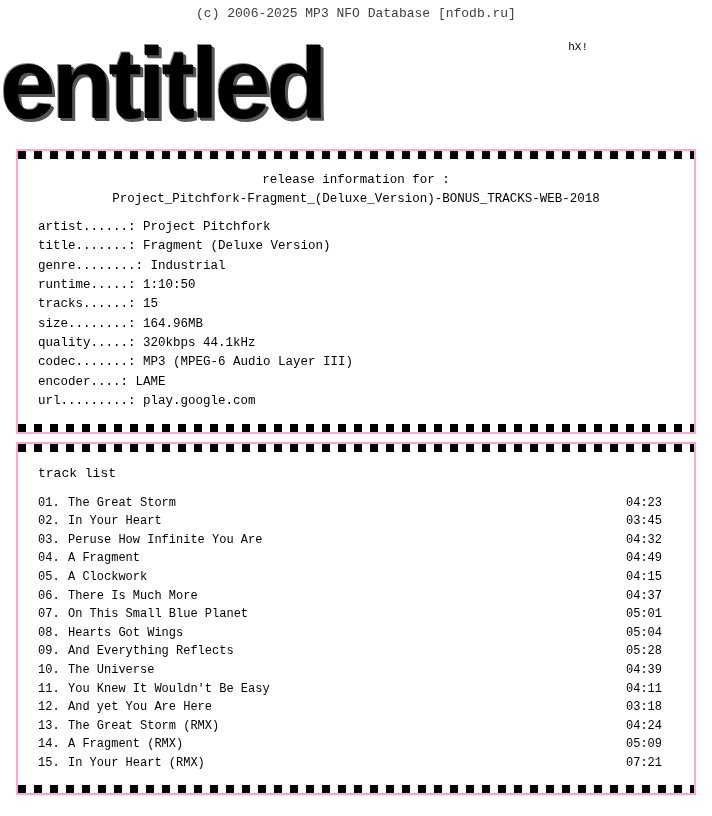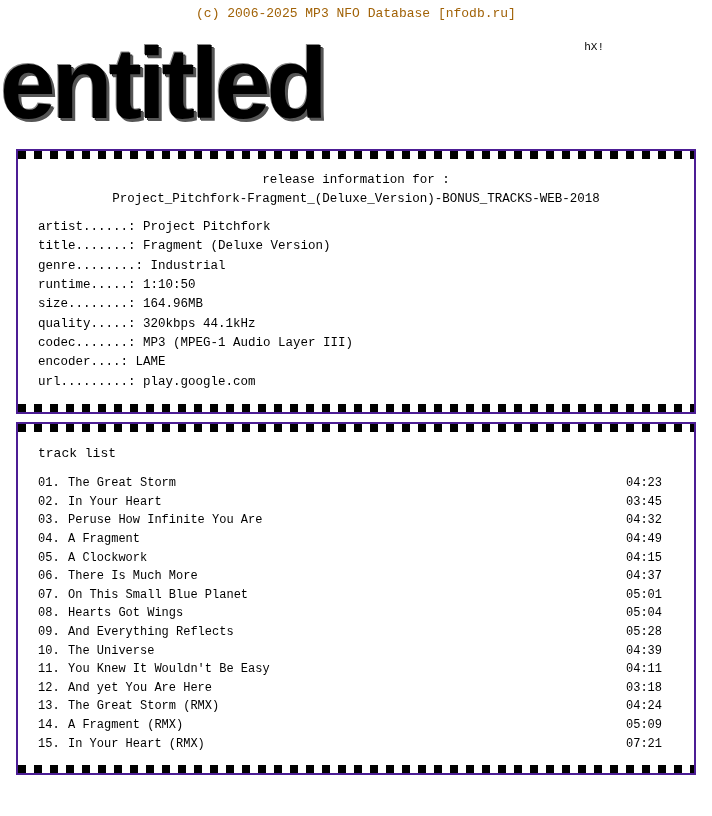--- a/index.html
+++ b/index.html
@@ -5,21 +5,21 @@
     * { margin: 0; padding: 0; box-sizing: border-box; }
     body {
       background: #ffffff;
       font-family: 'Courier New', Courier, monospace;
       width: 712px;
       min-height: 816px;
       overflow-x: hidden;
     }
     .copyright {
       text-align: center;
-      color: #a16207;
+      color: #404040;
       font-size: 13px;
       padding: 6px 0 2px 0;
       font-family: 'Courier New', Courier, monospace;
     }
     .logo-area {
       text-align: left;
       padding: 10px 4px 8px 0;
       position: relative;
     }
     .logo-text {
@@ -34,24 +34,24 @@
         -1px -1px 0 #888,
         2px 2px 0 #333;
       display: inline-block;
     }
     .hx-tag {
       font-size: 11px;
       font-family: 'Courier New', monospace;
       color: #000;
       position: absolute;
       top: 18px;
-      right: 108px;
+      right: 124px;
     }
     .section-box {
-      border: 2px solid #4c1d95;
+      border: 2px solid #f9a8d4;
       margin: 8px 16px;
       padding: 0;
       position: relative;
       background: #fff;
     }
     .section-box::before,
     .section-box::after {
       content: '';
       display: block;
       height: 8px;
@@ -118,30 +118,34 @@
       </div>
       <div>
         <span>genre........:</span>
         <span>Industrial</span>
       </div>
       <div>
         <span>runtime.....:</span>
         <span>1:10:50</span>
       </div>
       <div>
+        <span>tracks......:</span>
+        <span>15</span>
+      </div>
+      <div>
         <span>size........:</span>
         <span>164.96MB</span>
       </div>
       <div>
         <span>quality.....:</span>
         <span>320kbps 44.1kHz</span>
       </div>
       <div>
         <span>codec.......:</span>
-        <span>MP3 (MPEG-1 Audio Layer III)</span>
+        <span>MP3 (MPEG-6 Audio Layer III)</span>
       </div>
       <div>
         <span>encoder....:</span>
         <span>LAME</span>
       </div>
       <div>
         <span>url.........:</span>
         <span>play.google.com</span>
       </div>
     </div>

